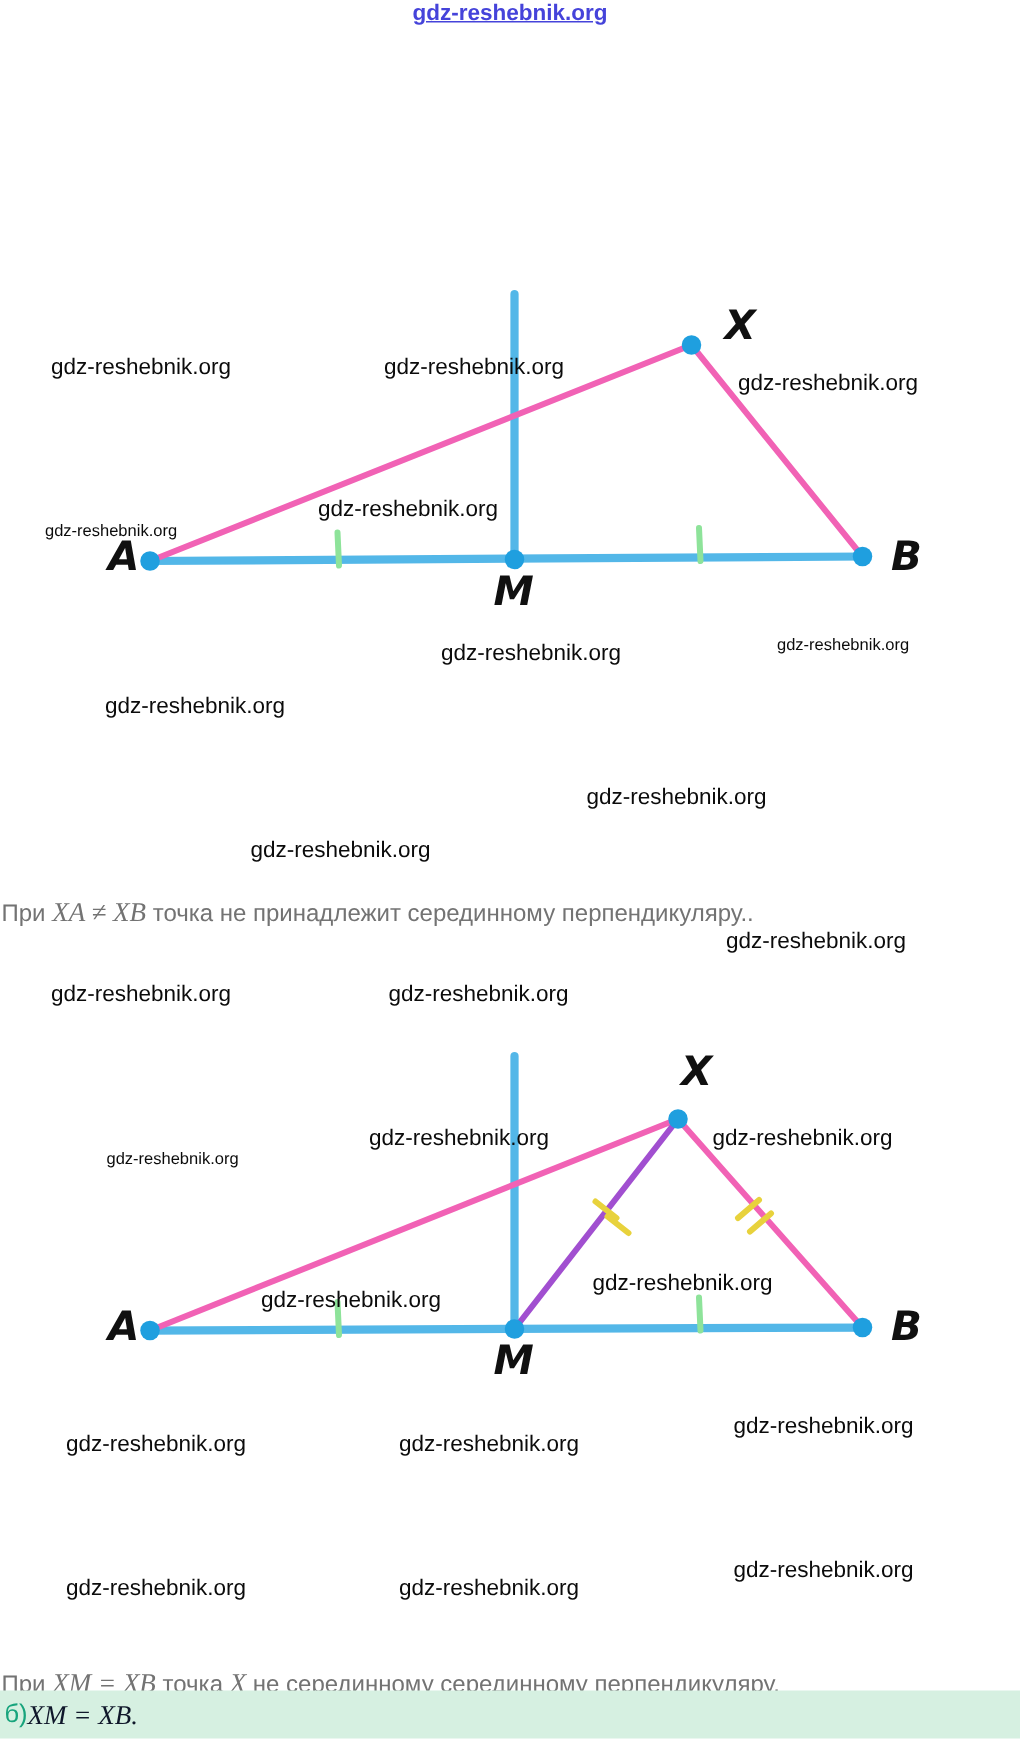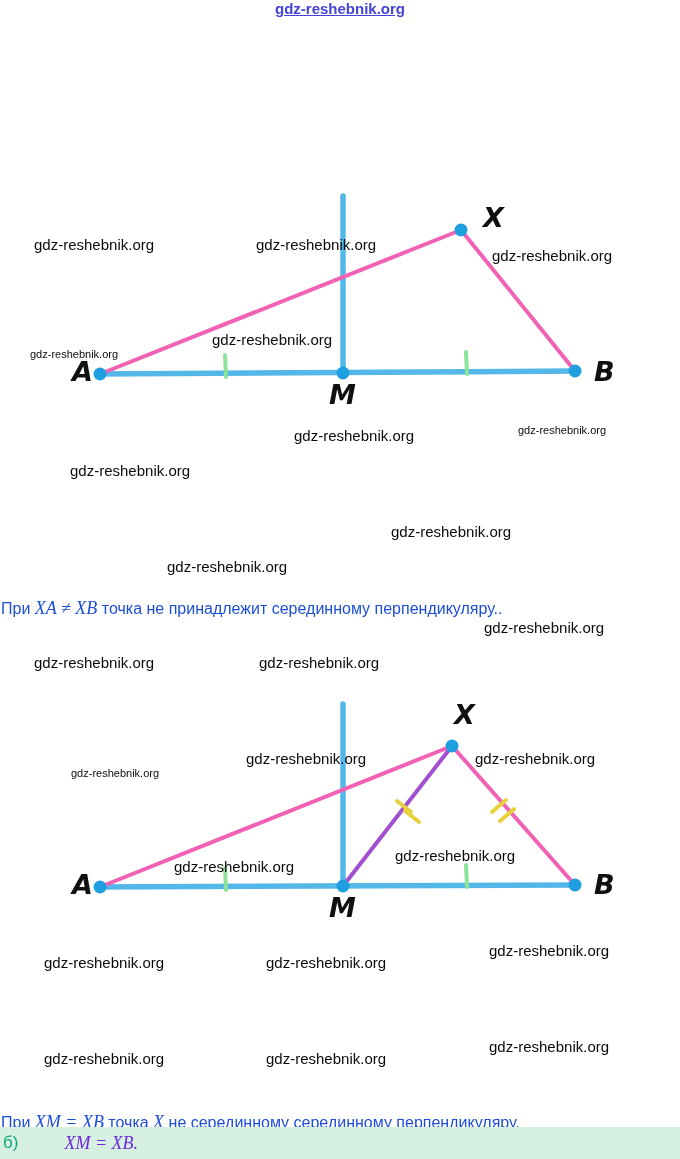--- a/index.html
+++ b/index.html
@@ -5,26 +5,26 @@
   html,body{margin:0;padding:0;}
   body{width:680px;height:1159px;position:relative;background:#ffffff;
        font-family:"Liberation Sans",sans-serif;overflow:hidden;}
   .top-wm{position:absolute;top:0;left:0;width:680px;text-align:center;
           font-size:15px;font-weight:700;color:#4543da;text-decoration:underline;cursor:pointer;}
   .diagram-svg{position:absolute;top:0;left:0;}
   .wm{position:absolute;font-size:15px;color:#0b0b0b;white-space:nowrap;}
   .wm.sm{font-size:11px;}
   .pt-label{position:absolute;font-family:"DejaVu Sans",sans-serif;font-style:italic;
             font-weight:700;font-size:27px;color:#101010;line-height:1;}
-  .caption{position:absolute;left:1px;font-size:16px;color:#1d4ed8;white-space:nowrap;}
+  .caption{position:absolute;left:1px;font-size:16px;color:#737373;white-space:nowrap;}
   .math{font-family:"Liberation Serif",serif;font-style:italic;font-size:18px;}
   .answer-bar{position:absolute;left:0;top:1127px;width:680px;height:32px;background:#d6f0e1;
               display:flex;align-items:center;color:#17a47c;font-size:17px;
               padding-left:3px;box-sizing:border-box;}
-  .answer-bar .math{color:#6d28d9;padding-left:46px;}
+  .answer-bar .math{color:#0f172a;}
 </style>
 </head>
 <body>
 
 <div class="top-wm">gdz-reshebnik.org</div>
 
 <svg class="diagram-svg" width="680" height="1159" viewBox="0 0 680 1159">
   <g>
     <line x1="343" y1="196" x2="343" y2="373" stroke-width="5.5" stroke-linecap="round" stroke="#53b7e8"></line>
     <line x1="97" y1="374" x2="578" y2="371" stroke-width="5.5" stroke-linecap="round" stroke="#53b7e8"></line>

